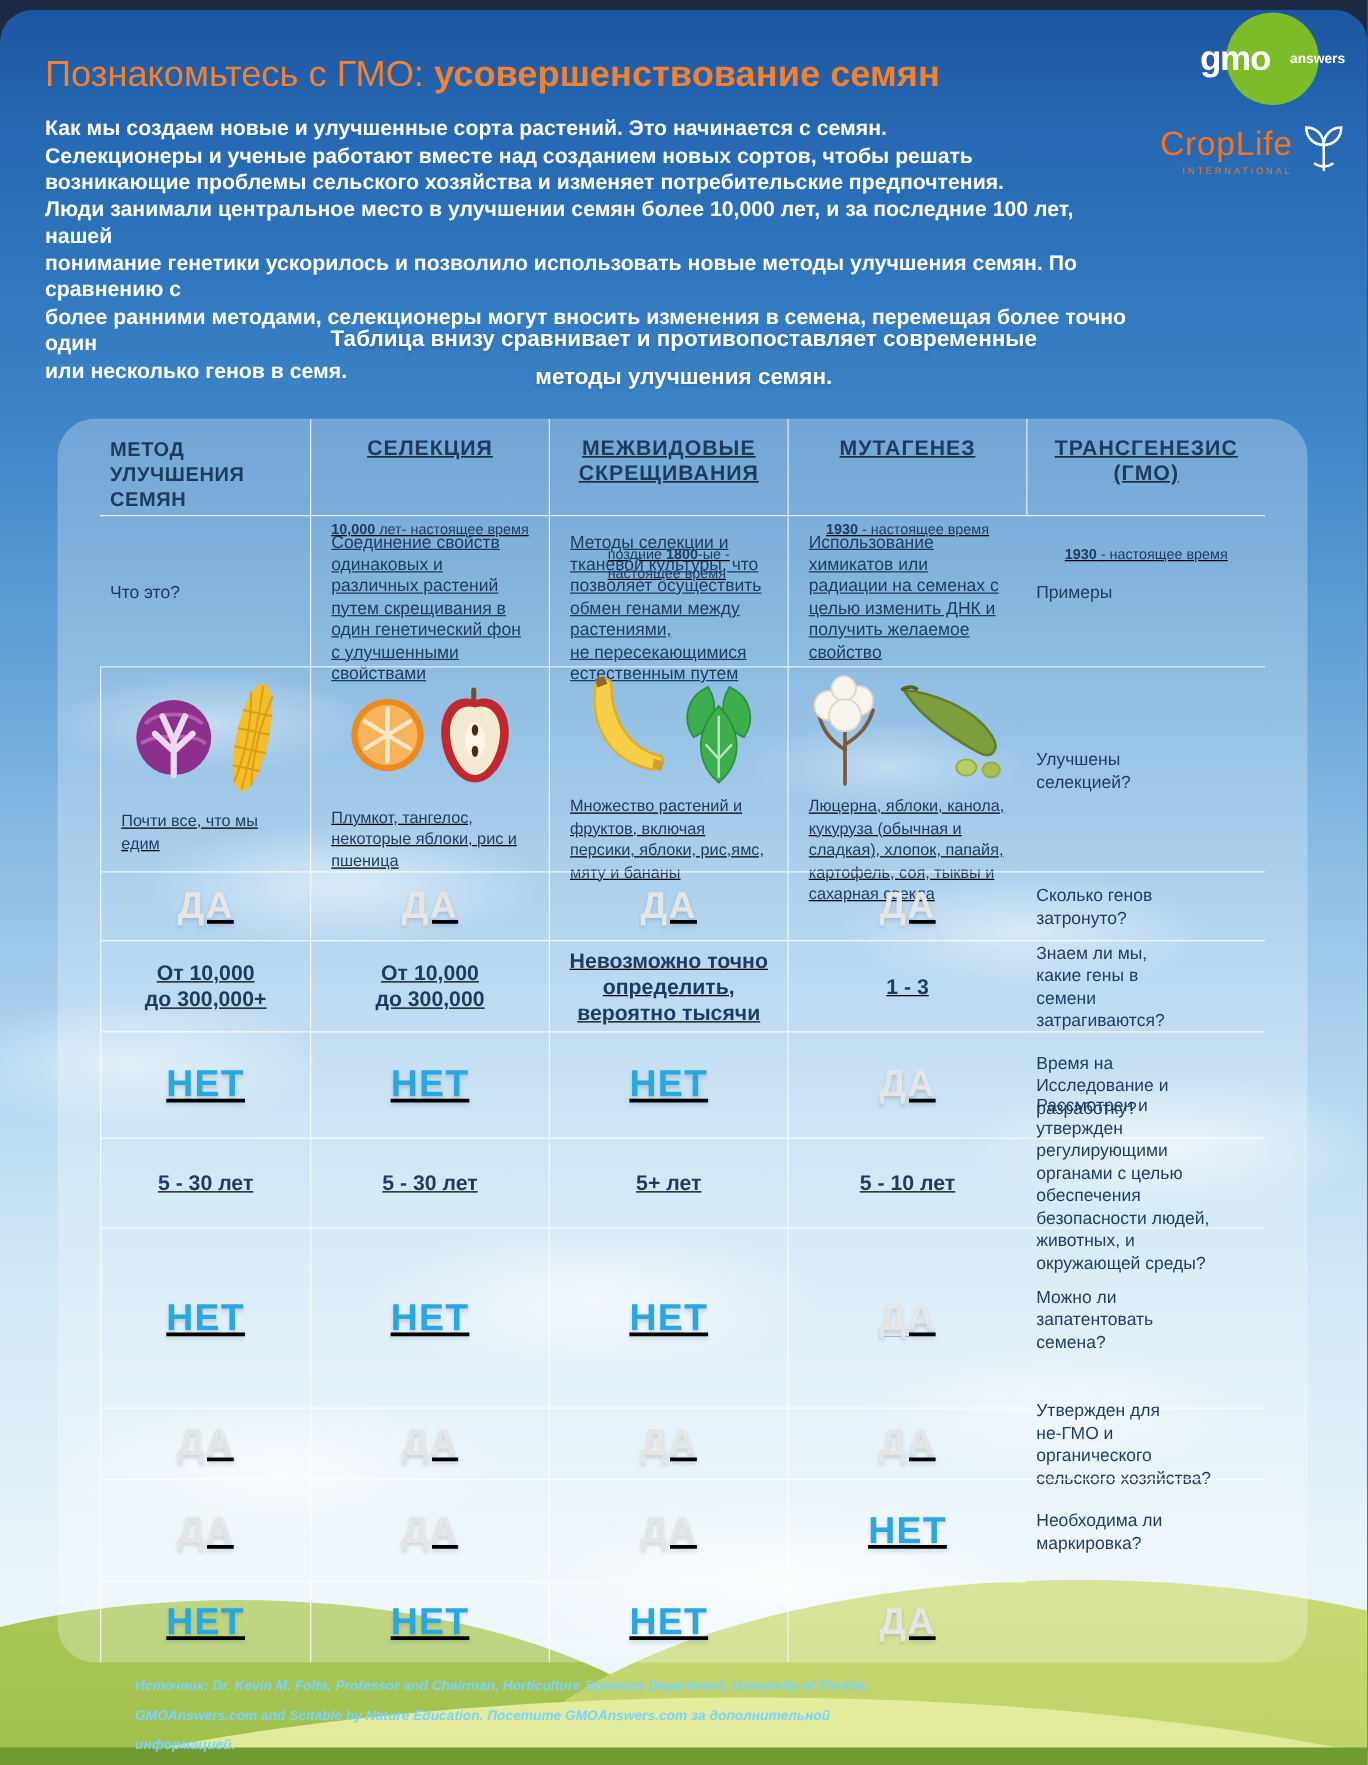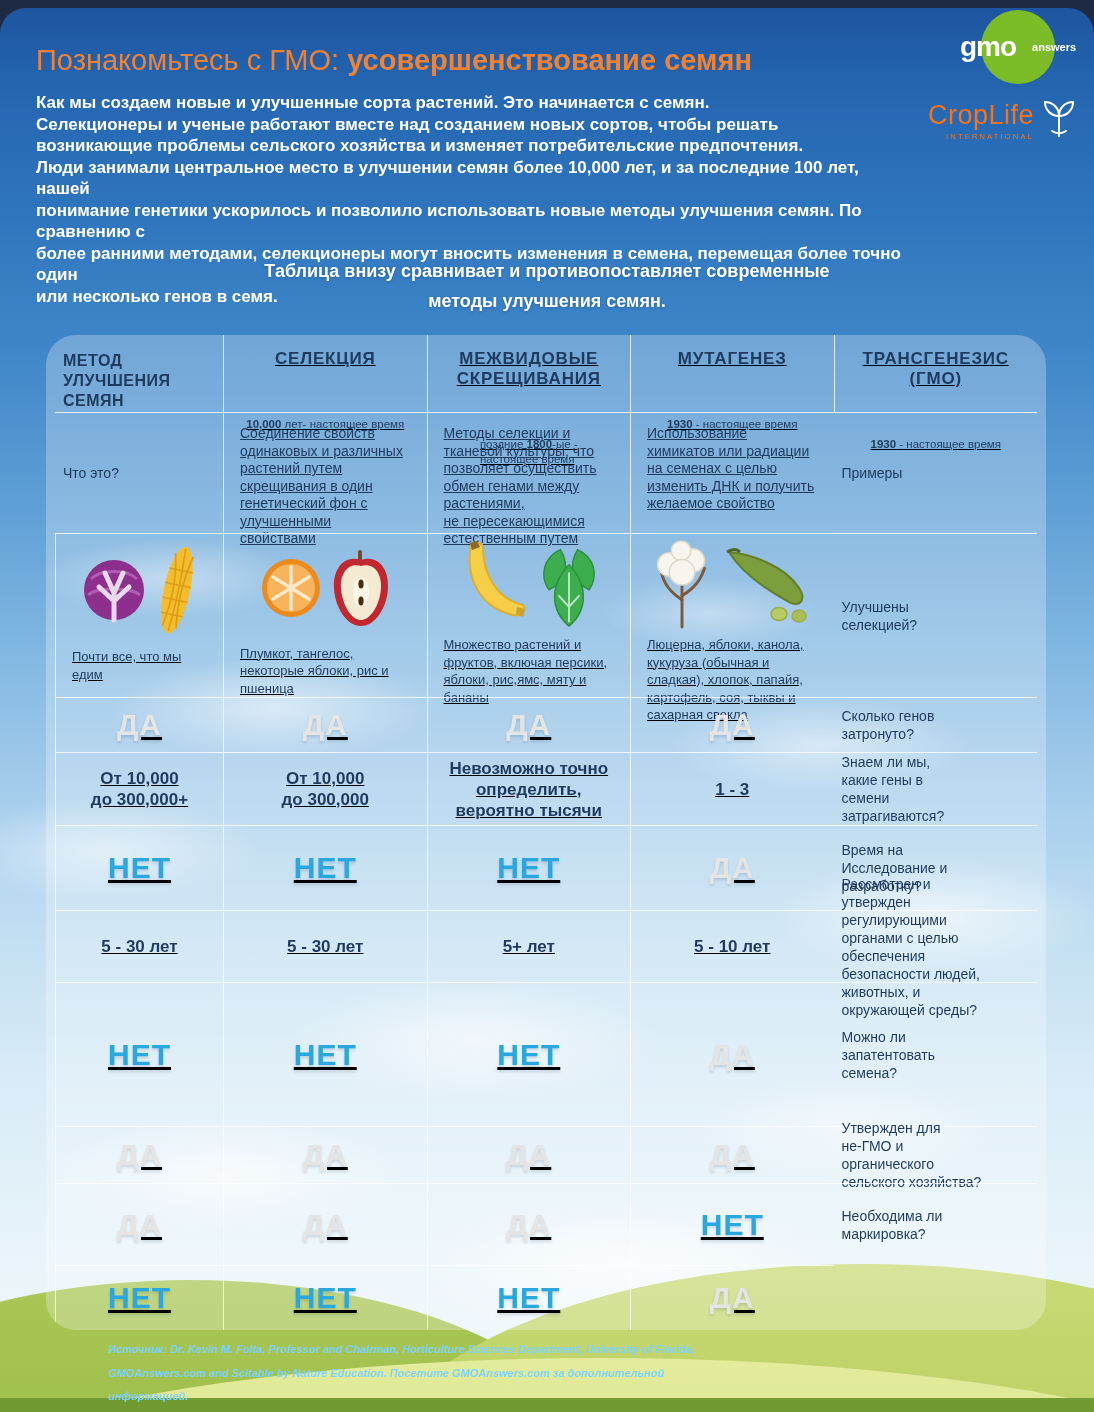--- a/index.html
+++ b/index.html
@@ -43,21 +43,21 @@
   .croplife{position:absolute;left:928px;top:98px;z-index:5;color:#f97316;display:flex;align-items:center;}
   .croplife .cl-name{font-size:27px;font-weight:400;letter-spacing:0.5px;line-height:30px;}
   .croplife .cl-sub{font-size:7.5px;letter-spacing:2.2px;margin-top:2px;text-align:right;}
   .subtitle{position:absolute;left:47px;top:256px;width:1000px;z-index:5;text-align:center;
     color:#ffffff;font-size:18px;line-height:30px;font-weight:700;white-space:pre-line;
     text-shadow:0 1px 3px rgba(20,60,110,0.35);}
 
   
   .tbl{position:absolute;left:46px;top:335px;width:1000px;height:995px;z-index:4;
     border-radius:30px;background:rgba(255,255,255,0.27);overflow:hidden;
-    box-sizing:border-box;padding:0 9px;}
+    box-sizing:border-box;padding:0 34px;}
   .grid{display:grid;width:100%;height:100%;
     grid-template-columns:168px 1fr 1fr 1fr 1fr;
     grid-template-rows:77px 121px 164px 55px 73px 85px 72px 144px 57px 82px 65px;}
   .grid>div{box-sizing:border-box;position:relative;}
   .bl{border-left:1.5px solid rgba(255,255,255,0.75);text-decoration:underline;}
   .bt{border-top:1.5px solid rgba(255,255,255,0.8);}
   .corner{padding:16px 0 0 8px;font-weight:700;font-size:16px;line-height:20px;
     letter-spacing:0.5px;white-space:pre-line;color:#1e3a5f;}
   .colhead{display:flex;flex-direction:column;align-items:center;justify-content:space-between;
     padding:14px 4px 10px 4px;}

